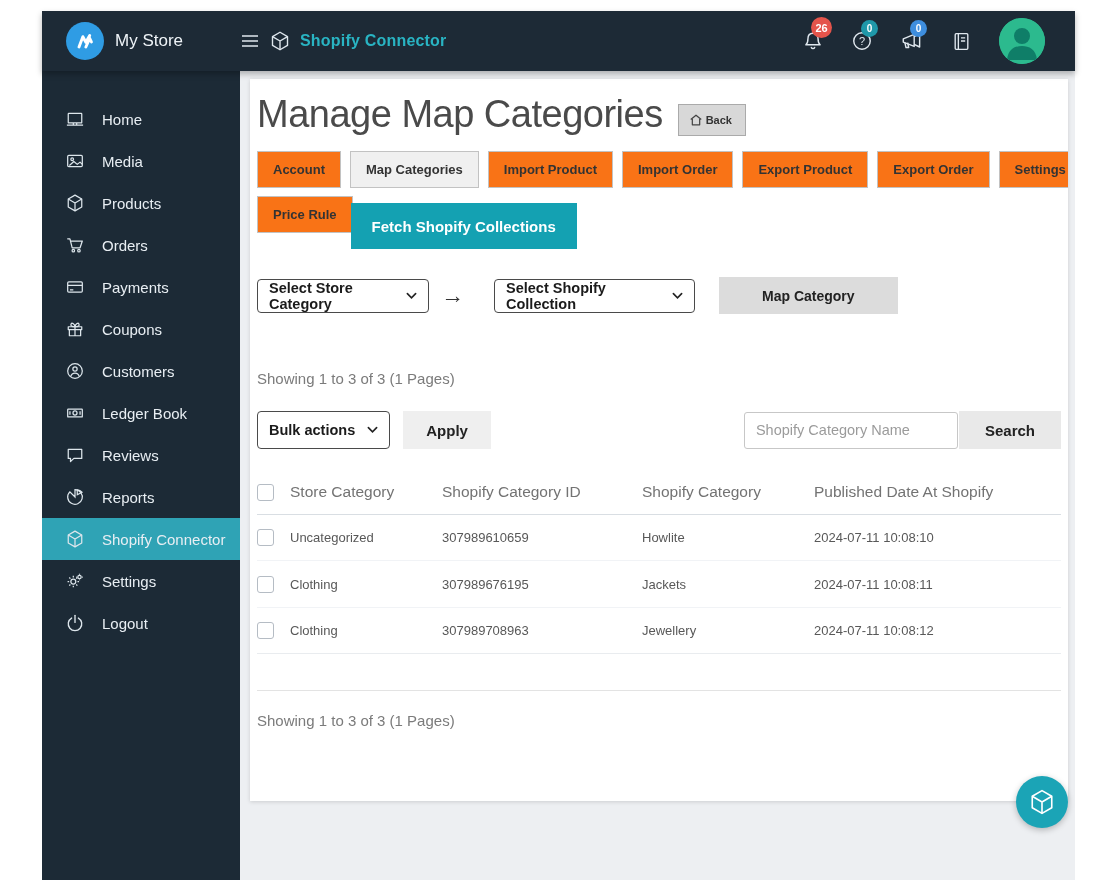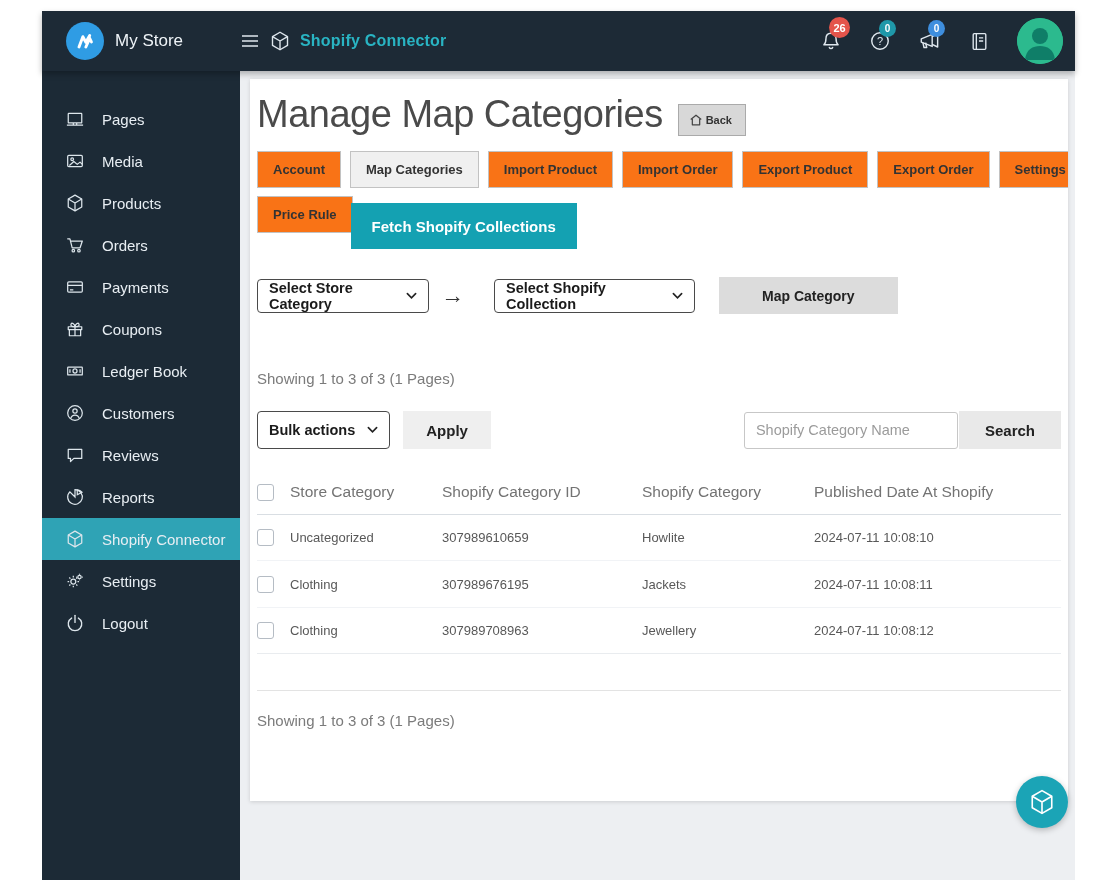--- a/index.html
+++ b/index.html
@@ -6,21 +6,21 @@
   html,body { width:1120px; height:880px; background:#ffffff; font-family:"Liberation Sans","DejaVu Sans",sans-serif; overflow:hidden; }
   .app { position:absolute; left:42px; top:11px; width:1033px; height:872px; display:flex; flex-direction:column; border-bottom:3px solid #d9dce0; background:#edeff2; }
 
   
   .topbar { height:60px; flex:0 0 60px; background:#1d2a36; display:flex; align-items:center; position:relative; z-index:3; box-shadow:0 3px 6px rgba(0,0,0,0.28); }
   .brand { width:198px; display:flex; align-items:center; gap:11px; padding-left:24px; cursor:pointer; }
   .logo { width:38px; height:38px; border-radius:50%; background:#2f9ce4; display:flex; align-items:center; justify-content:center; flex:0 0 38px; }
   .store-name { color:#eef3f7; font-size:17px; }
   .module-title { display:flex; align-items:center; gap:10px; color:#29b4c3; }
   .module-title .txt { font-size:16px; font-weight:600; letter-spacing:.2px; }
-  .topbar-right { margin-left:auto; display:flex; align-items:center; gap:27px; padding-right:12px; }
+  .topbar-right { margin-left:auto; display:flex; align-items:center; gap:27px; padding-right:30px; }
   .tb-icon { position:relative; color:#dfe7ee; cursor:pointer; display:flex; }
   .badge { position:absolute; top:-10px; left:10px; min-width:17px; height:17px; border-radius:50%; color:#fff; font-size:10px; font-weight:700; display:flex; align-items:center; justify-content:center; padding:0 3px; }
   .badge.red  { background:#e4544b; min-width:21px; height:21px; font-size:11px; top:-13px; left:9px; }
   .badge.teal { background:#1f98a9; }
   .badge.blue { background:#3e8ede; }
   .avatar { width:46px; height:46px; border-radius:50%; background:#2cba8e; overflow:hidden; cursor:pointer; flex:0 0 46px; }
 
   
   .body-row { flex:1; display:flex; min-height:0; }
   .sidebar { width:198px; flex:0 0 198px; background:#1c2a36; padding-top:27px; }
@@ -154,21 +154,21 @@
   <div class="body-row">
 
     <div class="sidebar">
       <div class="nav-item">
         <span class="nicon">
             <svg width="18" height="18" viewBox="0 0 16 16" fill="none" stroke="currentColor" stroke-width="1.1">
               <rect x="2" y="3" width="12" height="8.5" rx="0.5"></rect>
               <path d="M0.8 13.5 H15.2 M6.5 11.5 V13.5 M9.5 11.5 V13.5"></path>
             </svg>
           </span>
-        <span>Pages</span>
+        <span>Home</span>
       </div>
       <div class="nav-item">
         <span class="nicon">
             <svg width="18" height="18" viewBox="0 0 16 16" fill="none" stroke="currentColor" stroke-width="1.1" stroke-linejoin="round">
               <rect x="1.5" y="3" width="13" height="10" rx="1"></rect>
               <circle cx="5.5" cy="6.5" r="1.2"></circle>
               <path d="M3 12 L7 8.5 L10 11 L12.5 9 L14.5 11"></path>
             </svg>
           </span>
         <span>Media</span>
@@ -208,36 +208,36 @@
               <path d="M3 8.5 V14 H13 V8.5 M8 6 V14"></path>
               <path d="M8 6 C5 6 3.8 4.8 4.5 3.5 C5.2 2.3 7.3 3 8 6 Z"></path>
               <path d="M8 6 C11 6 12.2 4.8 11.5 3.5 C10.8 2.3 8.7 3 8 6 Z"></path>
             </svg>
           </span>
         <span>Coupons</span>
       </div>
       <div class="nav-item">
         <span class="nicon">
             <svg width="18" height="18" viewBox="0 0 16 16" fill="none" stroke="currentColor" stroke-width="1.1">
+              <circle cx="8" cy="8" r="6.5"></circle>
+              <circle cx="8" cy="6.3" r="1.9"></circle>
+              <path d="M4.2 12.8 C4.8 10.6 6.2 9.8 8 9.8 C9.8 9.8 11.2 10.6 11.8 12.8"></path>
+            </svg>
+          </span>
+        <span>Customers</span>
+      </div>
+      <div class="nav-item">
+        <span class="nicon">
+            <svg width="18" height="18" viewBox="0 0 16 16" fill="none" stroke="currentColor" stroke-width="1.1">
               <rect x="1.5" y="4.5" width="13" height="7" rx="0.5"></rect>
               <circle cx="8" cy="8" r="1.8"></circle>
               <path d="M3.5 6.5 V9.5 M12.5 6.5 V9.5"></path>
             </svg>
           </span>
         <span>Ledger Book</span>
-      </div>
-      <div class="nav-item">
-        <span class="nicon">
-            <svg width="18" height="18" viewBox="0 0 16 16" fill="none" stroke="currentColor" stroke-width="1.1">
-              <circle cx="8" cy="8" r="6.5"></circle>
-              <circle cx="8" cy="6.3" r="1.9"></circle>
-              <path d="M4.2 12.8 C4.8 10.6 6.2 9.8 8 9.8 C9.8 9.8 11.2 10.6 11.8 12.8"></path>
-            </svg>
-          </span>
-        <span>Customers</span>
       </div>
       <div class="nav-item">
         <span class="nicon">
             <svg width="18" height="18" viewBox="0 0 16 16" fill="none" stroke="currentColor" stroke-width="1.1" stroke-linejoin="round">
               <path d="M2 3 H14 V11 H7 L4 13.8 V11 H2 Z"></path>
             </svg>
           </span>
         <span>Reviews</span>
       </div>
       <div class="nav-item">

